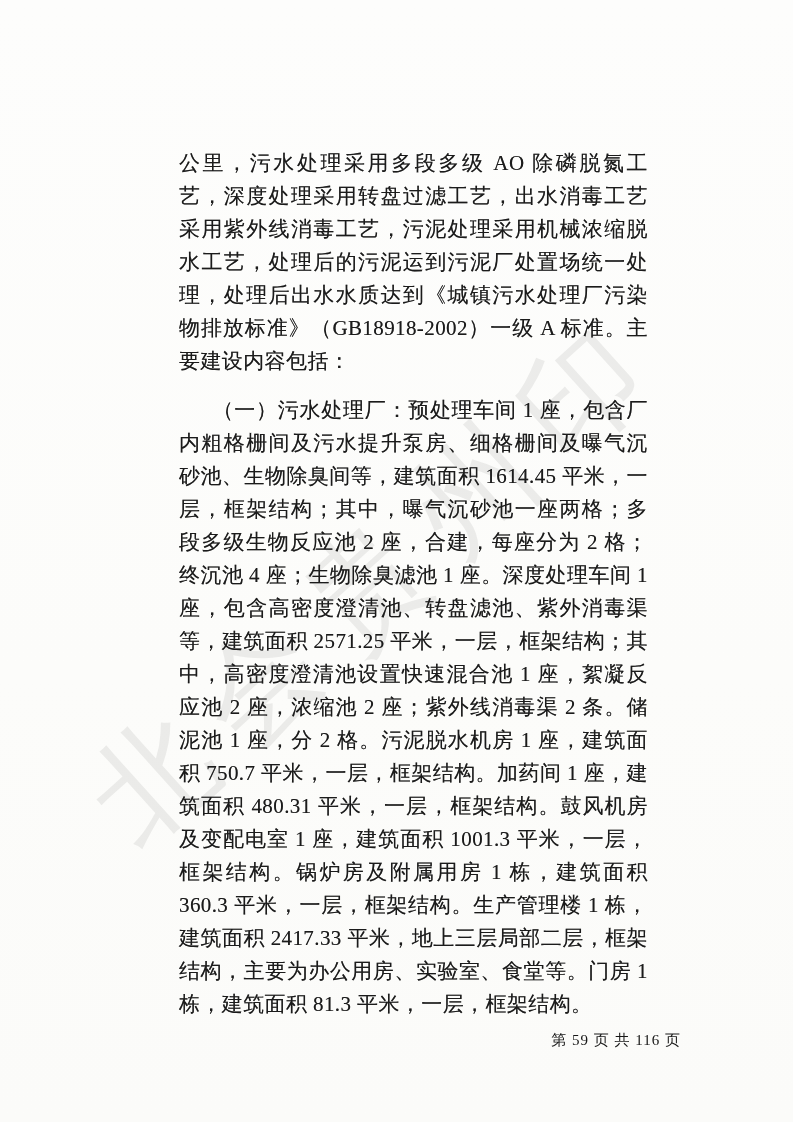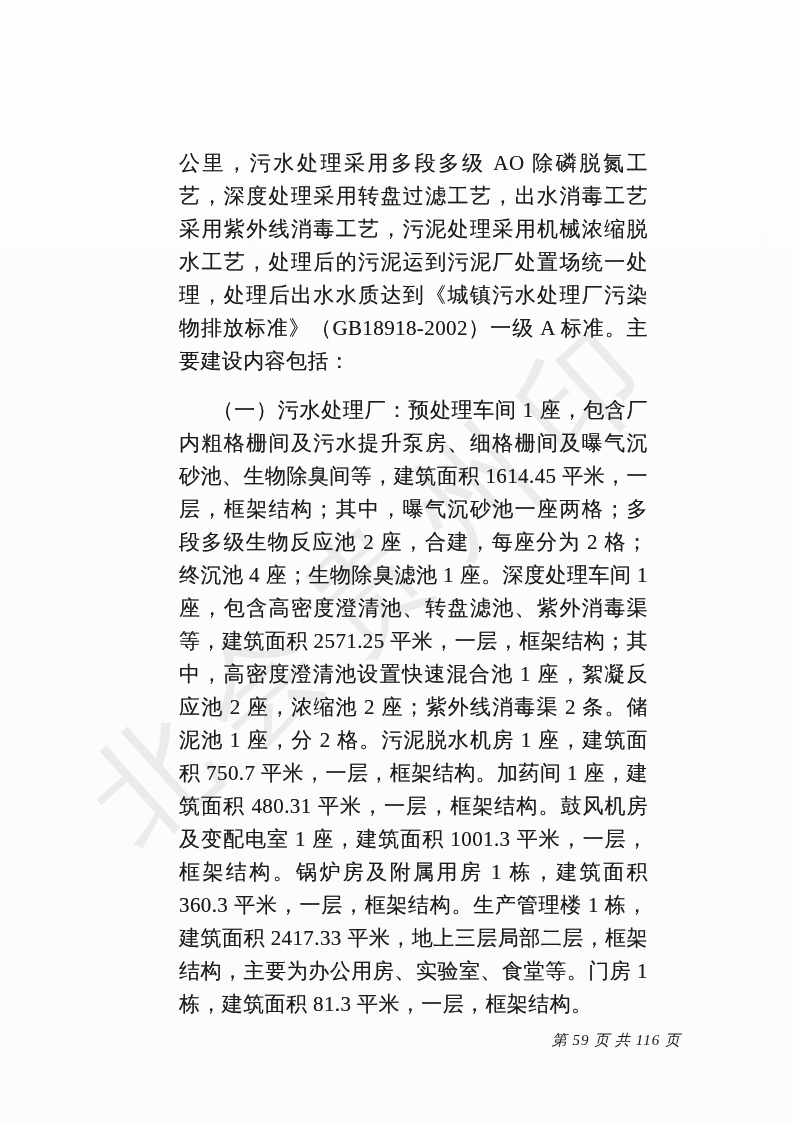--- a/index.html
+++ b/index.html
@@ -56,21 +56,20 @@
   }
   .footer {
     position: absolute;
     right: 112px;
     top: 1031px;
     z-index: 1;
     font-size: 15px;
     letter-spacing: 1px;
     color: #161616;
     font-family: "Liberation Serif", "DejaVu Serif", serif;
-    font-style: italic;
   }
 </style>
 </head>
 <body>
 
 <div class="page">
   <div class="watermark">北会贵州印</div>
 
   <div class="doc-body" id="doc-body">
       <p>公里，污水处理采用多段多级 AO 除磷脱氮工艺，深度处理采用转盘过滤工艺，出水消毒工艺采用紫外线消毒工艺，污泥处理采用机械浓缩脱水工艺，处理后的污泥运到污泥厂处置场统一处理，处理后出水水质达到《城镇污水处理厂污染物排放标准》（GB18918-2002）一级 A 标准。主要建设内容包括：</p>

